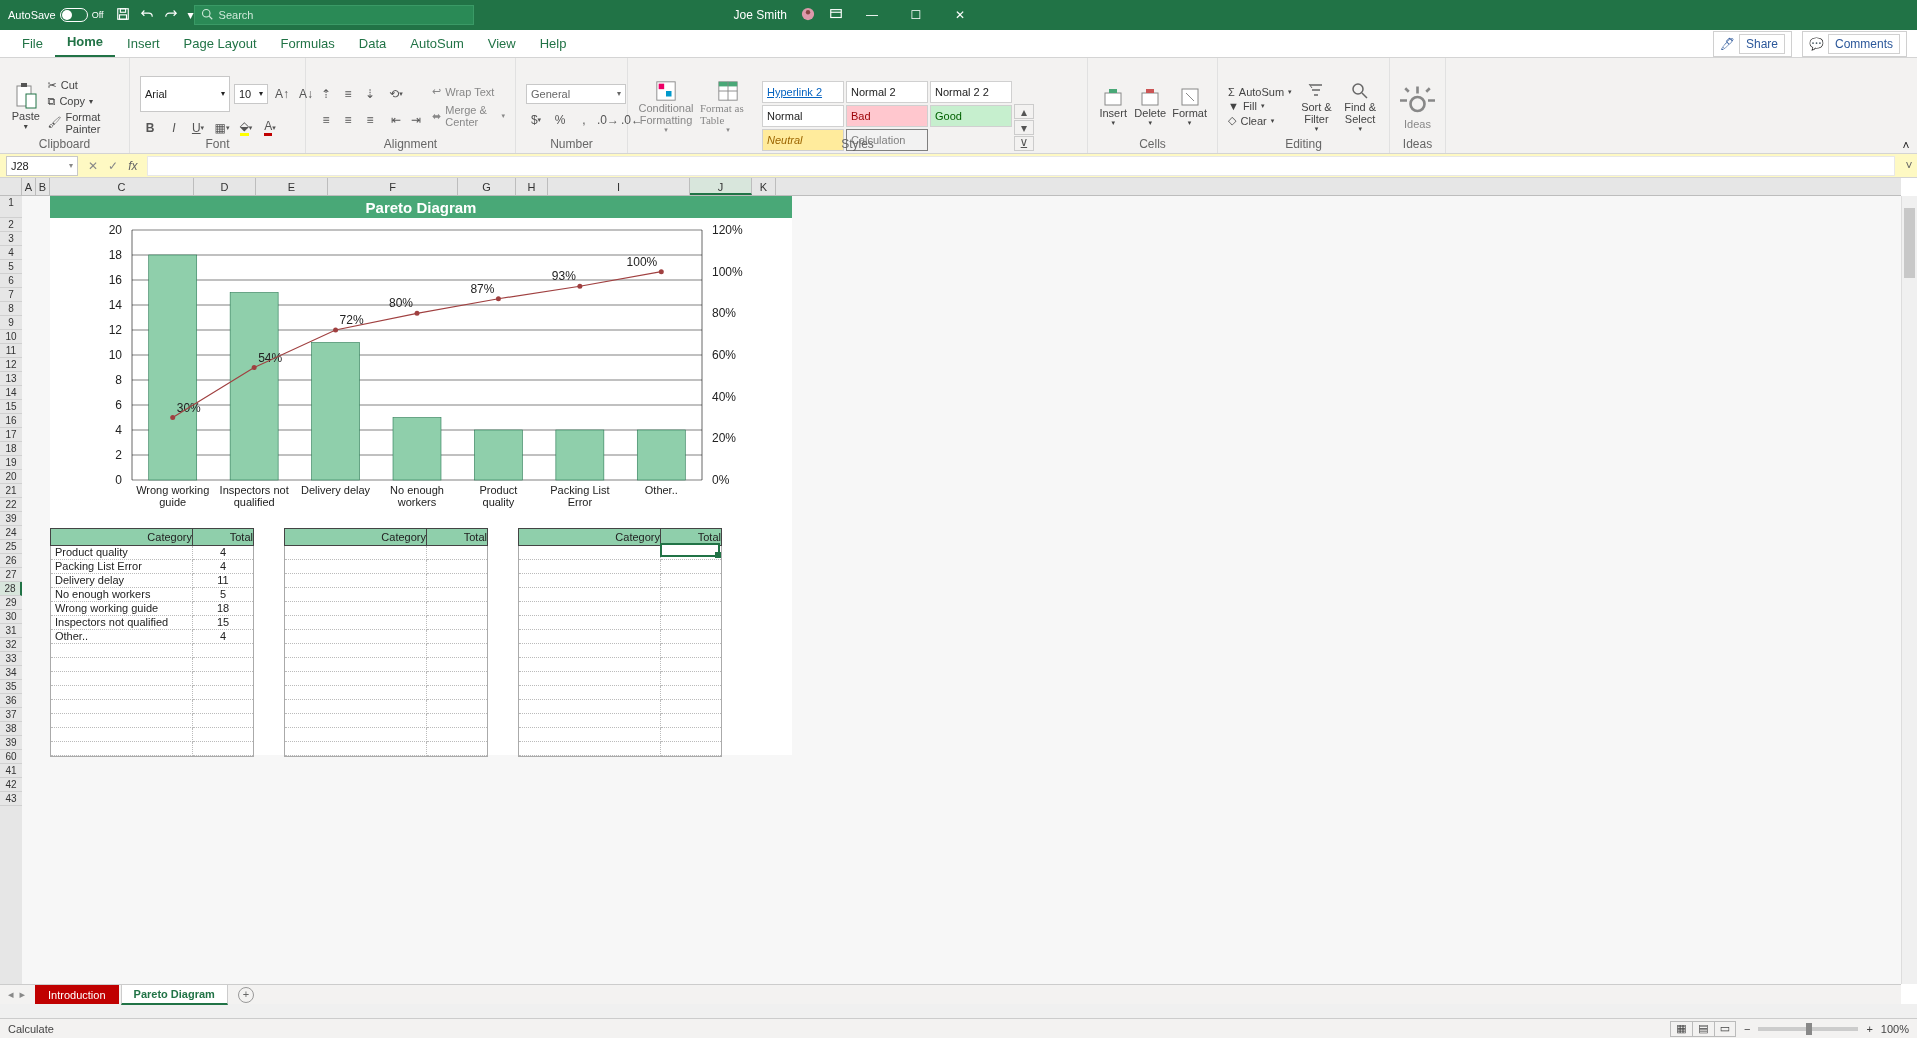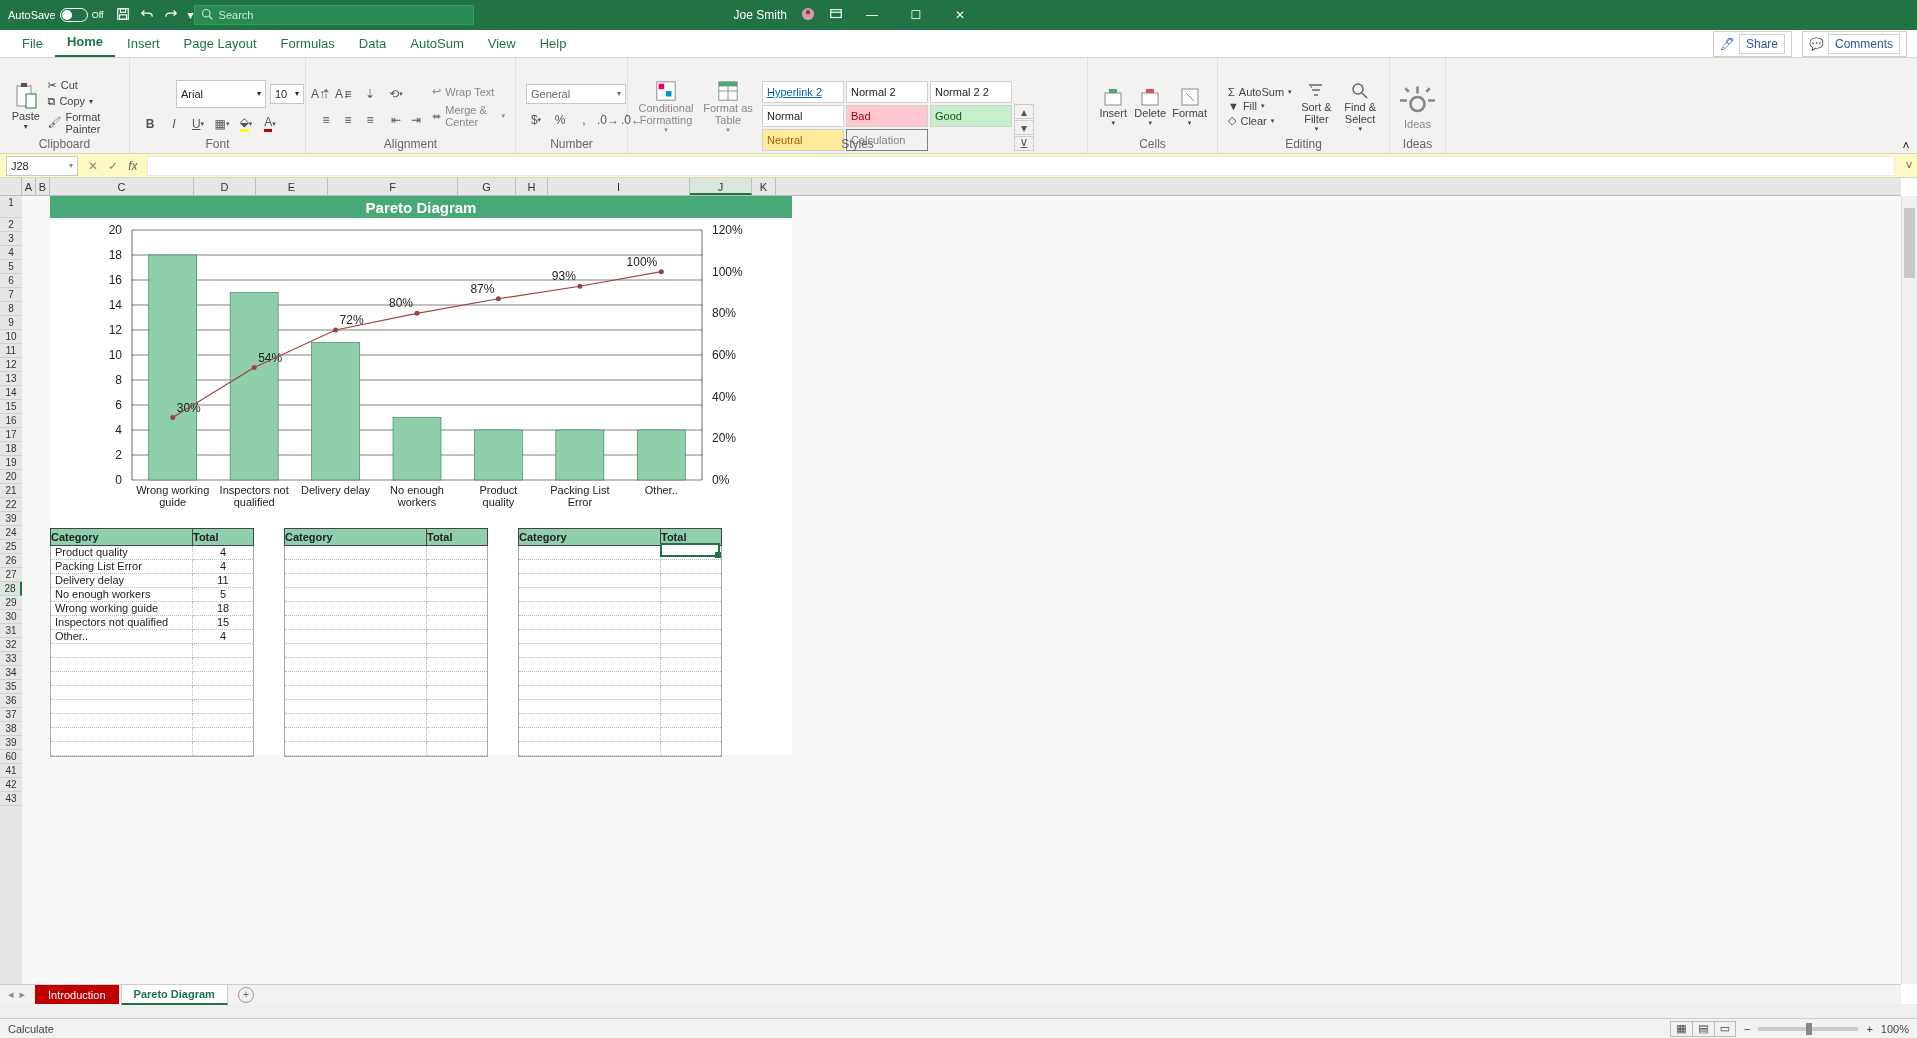--- a/index.html
+++ b/index.html
@@ -26,37 +26,37 @@
 .ribbon { background:#f3f2f1; height:96px; border-bottom:1px solid #d4d4d4; display:flex; }
 .group { border-right:1px solid #e1e1e1; padding:4px 10px 2px 10px; display:flex; flex-direction:column; height:100%; position:relative;}
 .group-label { position:absolute; bottom:2px; left:0; right:0; text-align:center; font-size:12px; color:#666; }
 .group-body { display:flex; gap:6px; flex:1; }
 .clipboard-paste { display:flex; flex-direction:column; align-items:center; justify-content:center; width:40px; color:#444; font-size:11px;}
 .clipboard-paste svg { width:24px; height:28px; }
 .clipboard-list { display:flex; flex-direction:column; gap:3px; font-size:11px; color:#444; justify-content:center;}
 .clipboard-list div { display:flex; gap:4px; align-items:center;}
 .font-box { display:flex; flex-direction:column; gap:6px; justify-content:center;}
 .font-row { display:flex; gap:4px; align-items:center;}
-.font-name { width:90px; height:28px; border:1px solid #c8c8c8; background:#fff; font-size:11px; padding:0 4px; display:flex; align-items:center; justify-content:space-between;margin-left:36px;}
+.font-name { width:90px; height:36px; border:1px solid #c8c8c8; background:#fff; font-size:11px; padding:0 4px; display:flex; align-items:center; justify-content:space-between;}
 .font-size { width:34px; height:20px; border:1px solid #c8c8c8; background:#fff; font-size:11px; padding:0 4px; display:flex; align-items:center; justify-content:space-between;}
 .btn-sm { width:20px; height:20px; border:1px solid transparent; display:flex; align-items:center; justify-content:center; font-size:12px; color:#555;}
 .align-grid { display:grid; grid-template-columns:repeat(3,20px); gap:2px;}
 .align-col { display:flex; flex-direction:column; gap:6px; justify-content:center;}
 .wrap-merge { display:flex; flex-direction:column; gap:6px; justify-content:center; font-size:11px; color:#888;}
 .wrap-merge div{display:flex;gap:4px;align-items:center;}
 .num-top{ width:100px; height:20px; border:1px solid #c8c8c8; background:#fff; font-size:11px; color:#666; padding:0 4px; display:flex; align-items:center; justify-content:space-between;}
 .num-row { display:flex; gap:4px; align-items:center; margin-top:6px;}
 .styles-two { display:flex; flex-direction:column; align-items:center; justify-content:center; font-size:11px; color:#888; width:56px;}
 .styles-two svg { width:22px; height:22px;}
 .style-gallery { display:grid; grid-template-columns:repeat(3,82px); gap:2px;}
 .style-cell { height:22px; border:1px solid #d0d0d0; font-size:11px; display:flex; align-items:center; padding:0 4px; background:#fff;}
 .style-cell.hyper { color:#0563c1; text-decoration:underline;}
 .style-cell.bad { background:#ffc7ce; color:#9c0006;}
 .style-cell.good { background:#c6efce; color:#006100;}
-.style-cell.neutral { background:#ffeb9c; color:#9c6500;}
+.style-cell.neutral { background:#ffeb9c; color:#9c6500;font-style:italic;}
 .style-cell.calc { background:#f2f2f2; color:#7f7f7f; border:1px solid #7f7f7f;}
 .cells-col { display:flex; flex-direction:column; align-items:center; justify-content:center; font-size:11px; color:#444; width:40px;}
 .cells-col svg{width:20px;height:20px;}
 .edit-list { display:flex; flex-direction:column; gap:2px; font-size:11px; color:#444; justify-content:center;}
 .edit-list div{display:flex;gap:4px;align-items:center;}
 .sf-col { display:flex; flex-direction:column; align-items:center; justify-content:center; font-size:11px; color:#444; width:42px;}
 .sf-col svg{width:20px;height:20px;}
 .ideas-col{ display:flex; flex-direction:column; align-items:center; justify-content:center; font-size:11px; color:#888; width:44px;}
 .collapse-v { margin-left:auto; width:22px; display:flex; align-items:flex-end; justify-content:center;}
 
@@ -83,21 +83,21 @@
 .vscroll .thumb { position:absolute; top:12px; left:2px; right:2px; height:70px; background:#c8c8c8;}
 .hscroll { position:absolute; left:918px; right:16px; bottom:0; height:20px; background:#f0f0f0; border-top:1px solid #ddd;}
 .hscroll .thumb { position:absolute; left:14px; top:3px; height:12px; width:520px; background:#c8c8c8;}
 
 .white-zone { position:absolute; left:28px; top:0; width:742px; height:559px; background:#fff;}
 .pareto-title { position:absolute; left:28px; top:0; width:742px; height:22px; background:#49a877; color:#fff; font-weight:600; font-size:15px; display:flex; align-items:center; justify-content:center;}
 svg.chart { position:absolute; left:40px; top:24px; }
 
 .tbl { position:absolute; font-size:11px; }
 .tbl .hdr { display:flex; background:#8fcfab; border:1px solid #444; }
-.tbl .hdr div { text-align:left; padding:2px 0; border-right:1px solid #444;font-weight:bold;}
+.tbl .hdr div { text-align:right; padding:2px 0; border-right:1px solid #444;}
 .tbl .hdr div:last-child{border-right:none;}
 .tbl .rows { border:1px solid #aaa; border-top:none;}
 .tbl .r { display:flex; height:14px;}
 .tbl .r div { border-bottom:1px dotted #bbb; border-right:1px dotted #bbb; padding:0 4px; overflow:hidden; white-space:nowrap;}
 .tbl .r div:last-child{border-right:none;}
 .tbl1 .c1{width:142px;} .tbl1 .c2{width:60px; text-align:center;}
 .tbl2 .c1{width:142px;} .tbl2 .c2{width:60px; text-align:center;}
 .tbl3 .c1{width:142px;} .tbl3 .c2{width:60px; text-align:center;}
 
 .sel-cell { position:absolute; border:2px solid #217346; background:#fff;}
@@ -318,21 +318,21 @@
         <span style="text-align:center;">Conditional Formatting</span>
           <span style="font-size:7px;">▾</span>
       </div>
       <div class="styles-two">
         <svg viewBox="0 0 24 24">
             <rect x="2" y="2" width="20" height="20" fill="#fff" stroke="#888"></rect>
             <rect x="2" y="2" width="20" height="5" fill="#49a877"></rect>
             <line x1="2" y1="12" x2="22" y2="12" stroke="#888"></line>
             <line x1="12" y1="2" x2="12" y2="22" stroke="#888"></line>
           </svg>
-        <span style="text-align:center;">Format as Table</span>
+        <span style="text-align:left;font-family:Liberation Serif, serif;">Format as Table</span>
           <span style="font-size:7px;">▾</span>
       </div>
       <div style="display:flex;align-items:flex-end;">
         <div class="style-gallery">
           <div class="style-cell hyper">Hyperlink 2</div>
           <div class="style-cell">Normal 2</div>
           <div class="style-cell">Normal 2 2</div>
           <div class="style-cell">Normal</div>
           <div class="style-cell bad">Bad</div>
           <div class="style-cell good">Good</div>

